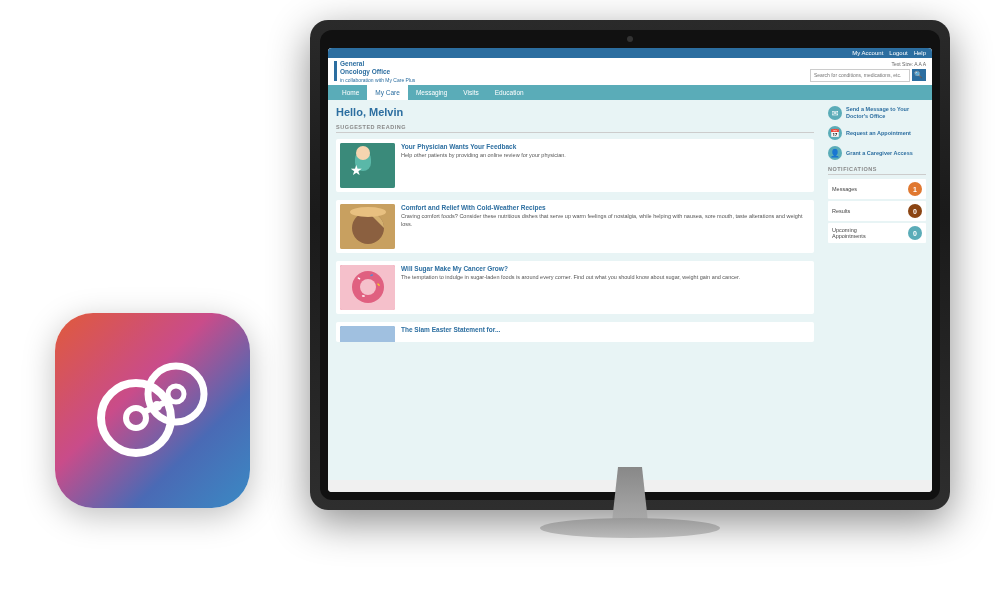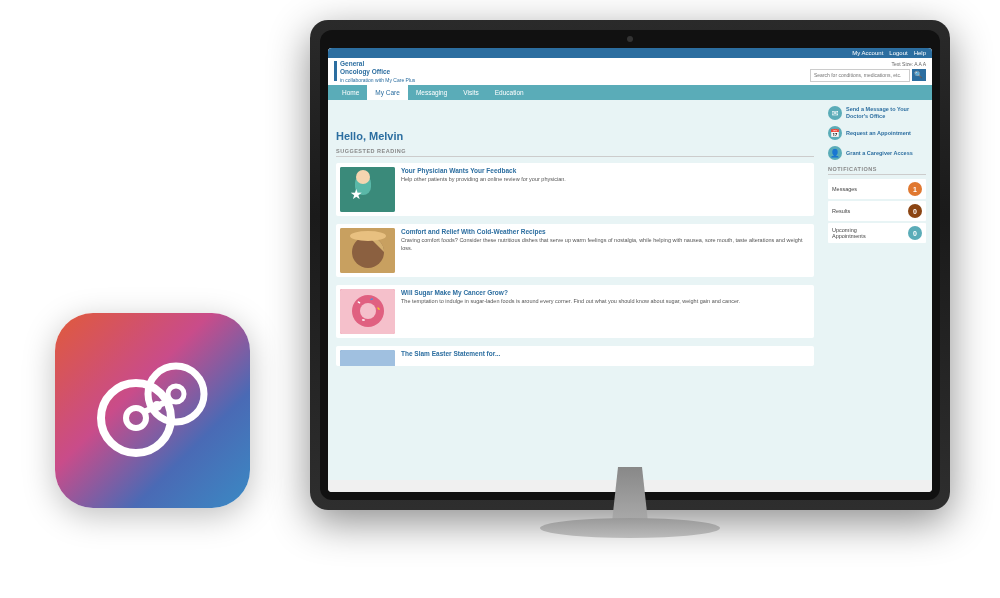--- a/index.html
+++ b/index.html
@@ -230,21 +230,20 @@
     .main-content {
       flex: 1;
       padding: 6px 8px;
     }
 
     .hello-title {
       font-size: 11px;
       color: #2c6ea0;
       font-weight: bold;
       margin-bottom: 6px;
-      margin-top: 24px;
     }
 
     .suggested-label {
       font-size: 5.5px;
       font-weight: bold;
       color: #888;
       letter-spacing: 0.5px;
       border-bottom: 1px solid #ccc;
       padding-bottom: 2px;
       margin-bottom: 6px;

